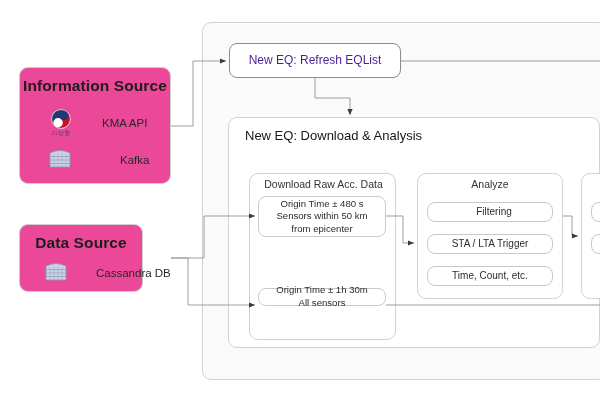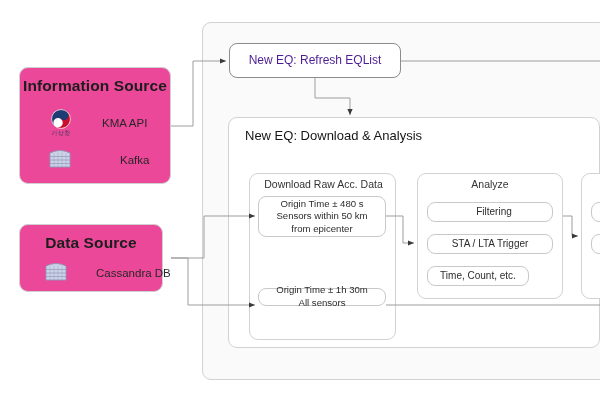--- a/index.html
+++ b/index.html
@@ -83,21 +83,21 @@
 
   <div class="panel plain" style="left:417px;top:173px;width:146px;height:126px;"></div>
   <div class="grp-title" style="left:417px;top:178px;width:146px;">Analyze</div>
 
   <div class="node n-md" style="left:427px;top:202px;width:126px;height:20px;padding-left:8px;">
     <span>Filtering</span>
   </div>
   <div class="node n-md" style="left:427px;top:234px;width:126px;height:20px;">
     <span>STA / LTA Trigger</span>
   </div>
-  <div class="node n-md" style="left:427px;top:266px;width:102px;height:20px;">
+  <div class="node n-md" style="left:427px;top:266px;width:126px;height:20px;">
     <span>Time, Count, etc.</span>
   </div>
 
   <div class="panel plain" style="left:581px;top:173px;width:146px;height:126px;"></div>
   <div class="node n-md" style="left:591px;top:202px;width:126px;height:20px;">
     <span></span>
   </div>
   <div class="node n-md" style="left:591px;top:234px;width:126px;height:20px;">
     <span></span>
   </div>
@@ -138,21 +138,21 @@
             <line x1="12" y1="6.6" x2="12" y2="21"></line>
             <line x1="16" y1="6.6" x2="16" y2="21"></line>
             <line x1="20" y1="7.6" x2="20" y2="21"></line>
           </g>
         </svg>
       </span>
       <span class="src-label" style="margin-left:26px;">Kafka</span>
     </div>
   </div>
 
-  <div class="srcbox" style="left:19px;top:224px;width:144px;height:68px;">
+  <div class="srcbox" style="left:19px;top:224px;width:124px;height:68px;">
     <div class="src-title">Data Source</div>
 
     <div class="src-row" style="left:22px;top:34px;width:126px;height:28px;">
       <span class="icon">
         <svg width="28" height="24" viewBox="0 0 28 24" aria-hidden="true">
           <path d="M4 7 Q14 2 24 7 L24 21 L4 21 Z" fill="#cdd3e6" stroke="#8d96b8" stroke-width="0.9"></path>
           <g stroke="#8d96b8" stroke-width="0.7">
             <line x1="4" y1="10.5" x2="24" y2="10.5"></line>
             <line x1="4" y1="14" x2="24" y2="14"></line>
             <line x1="4" y1="17.5" x2="24" y2="17.5"></line>

